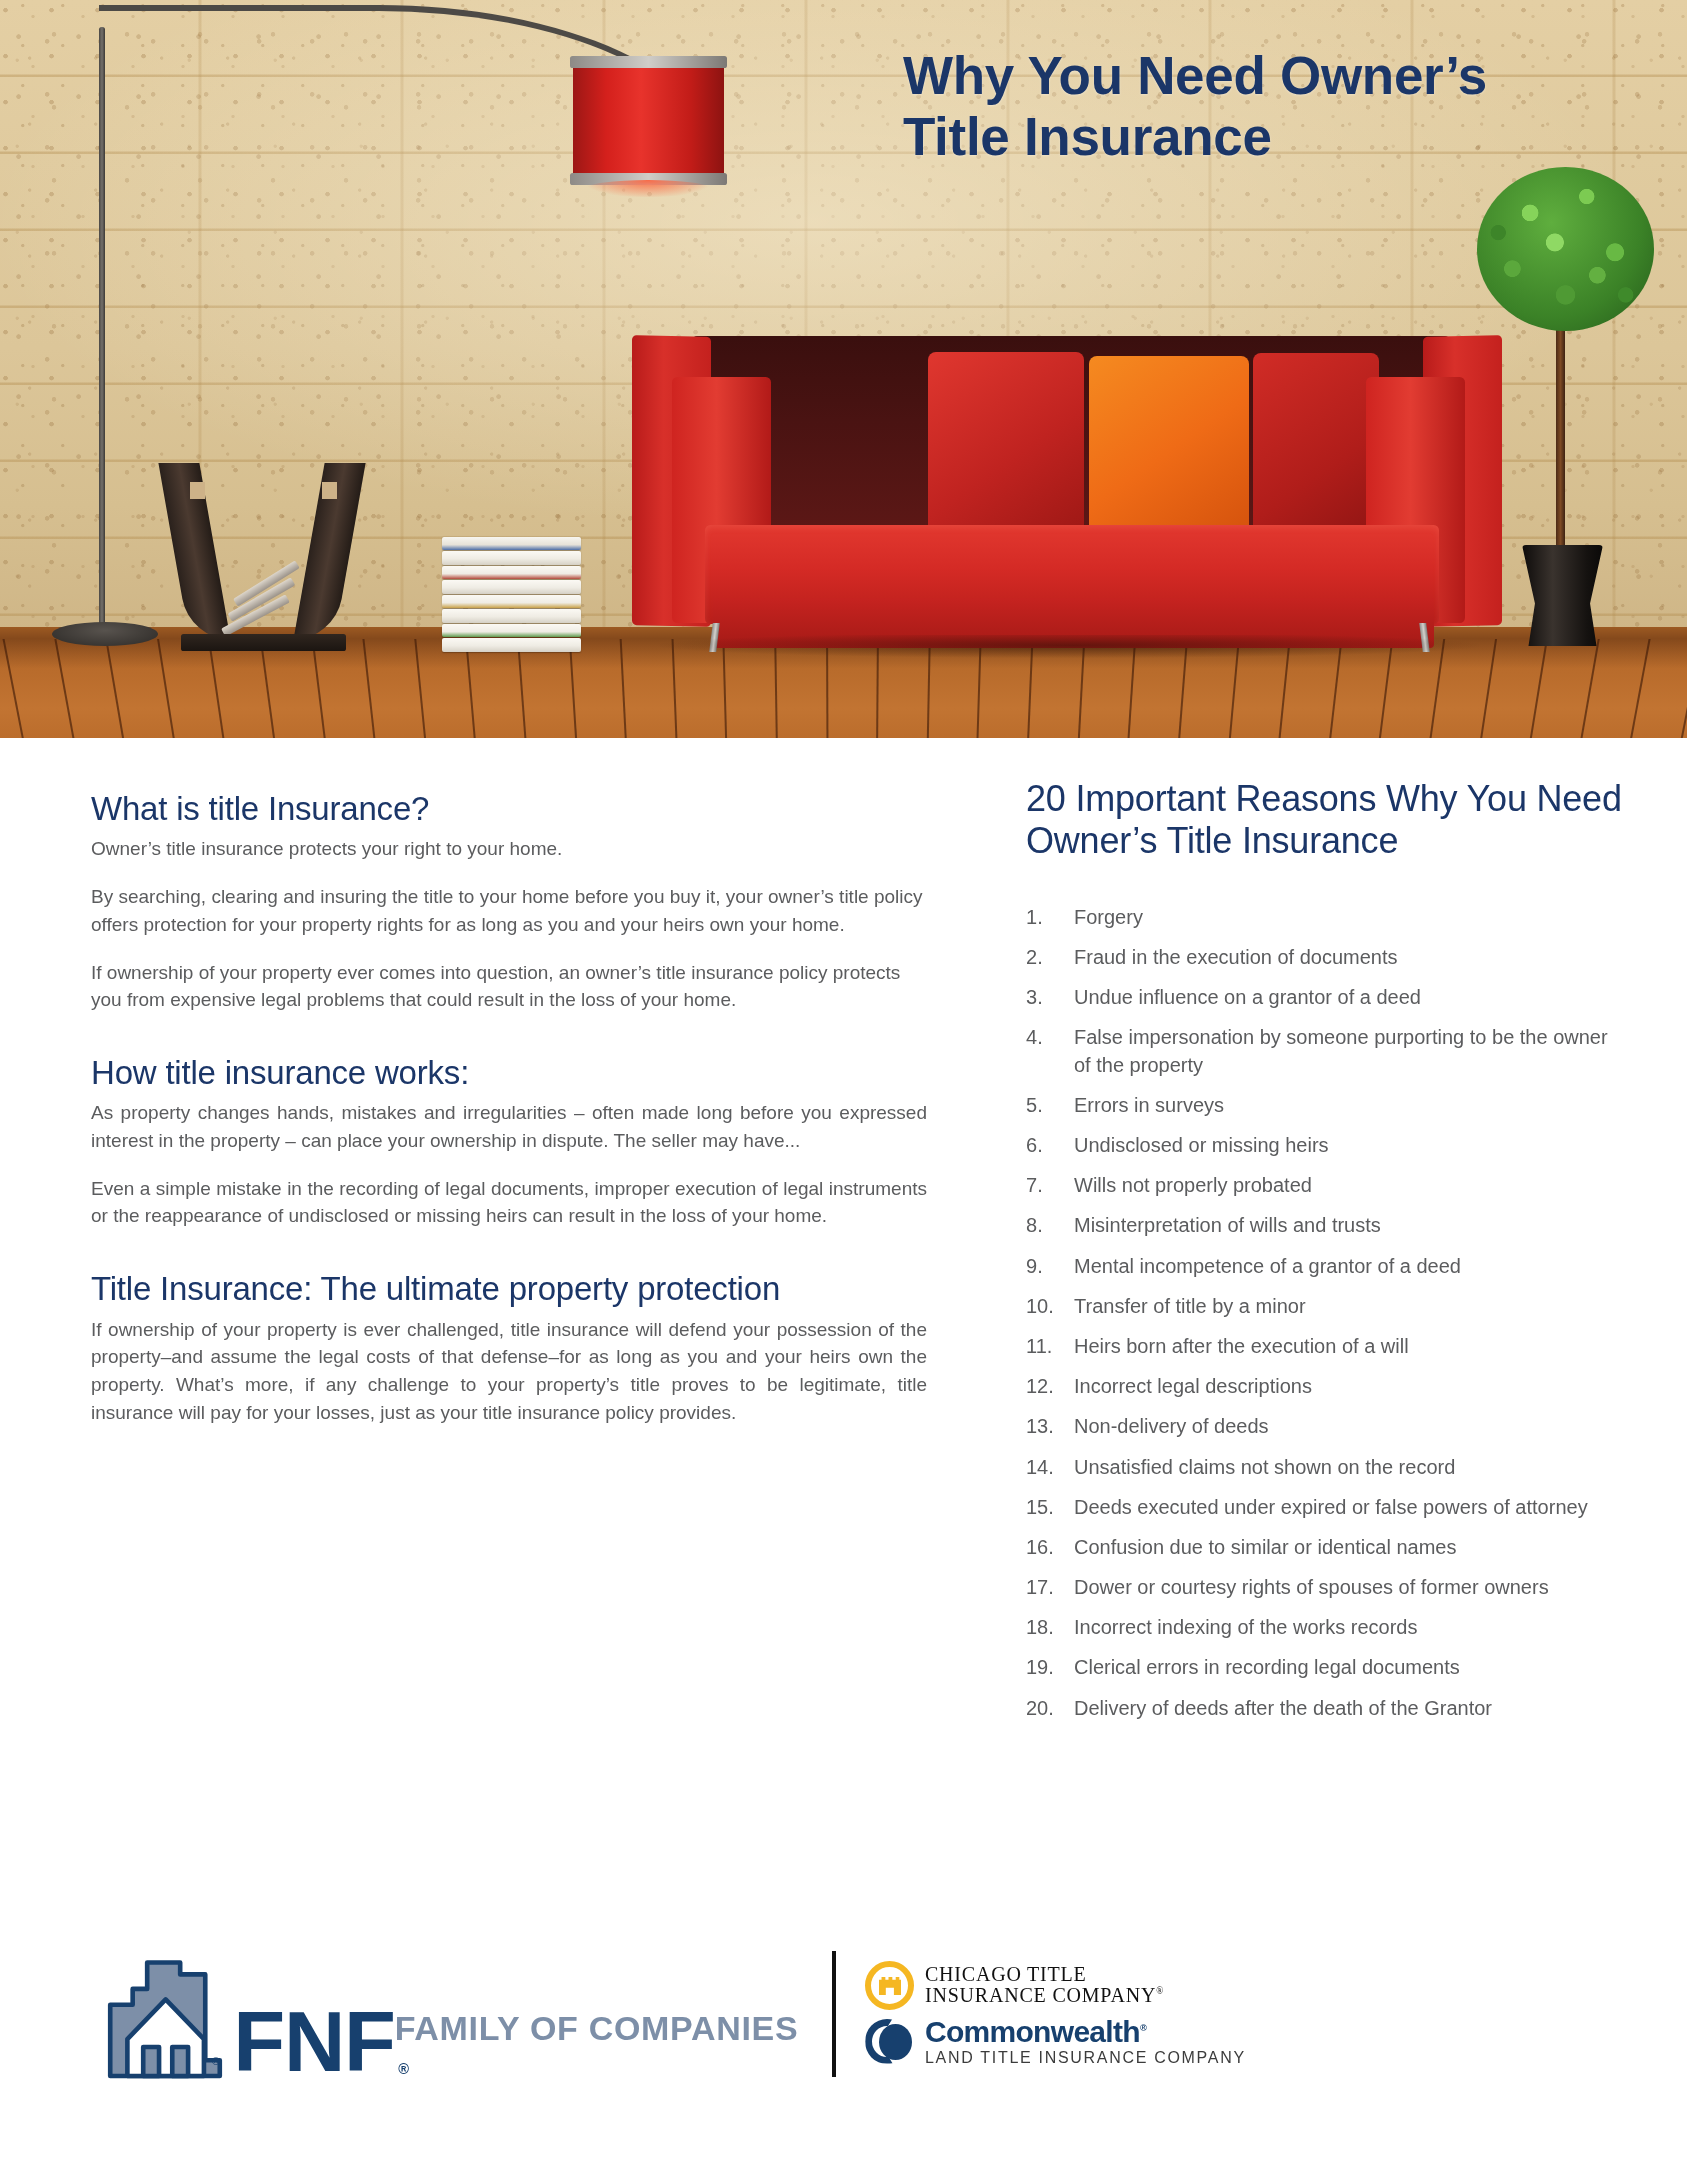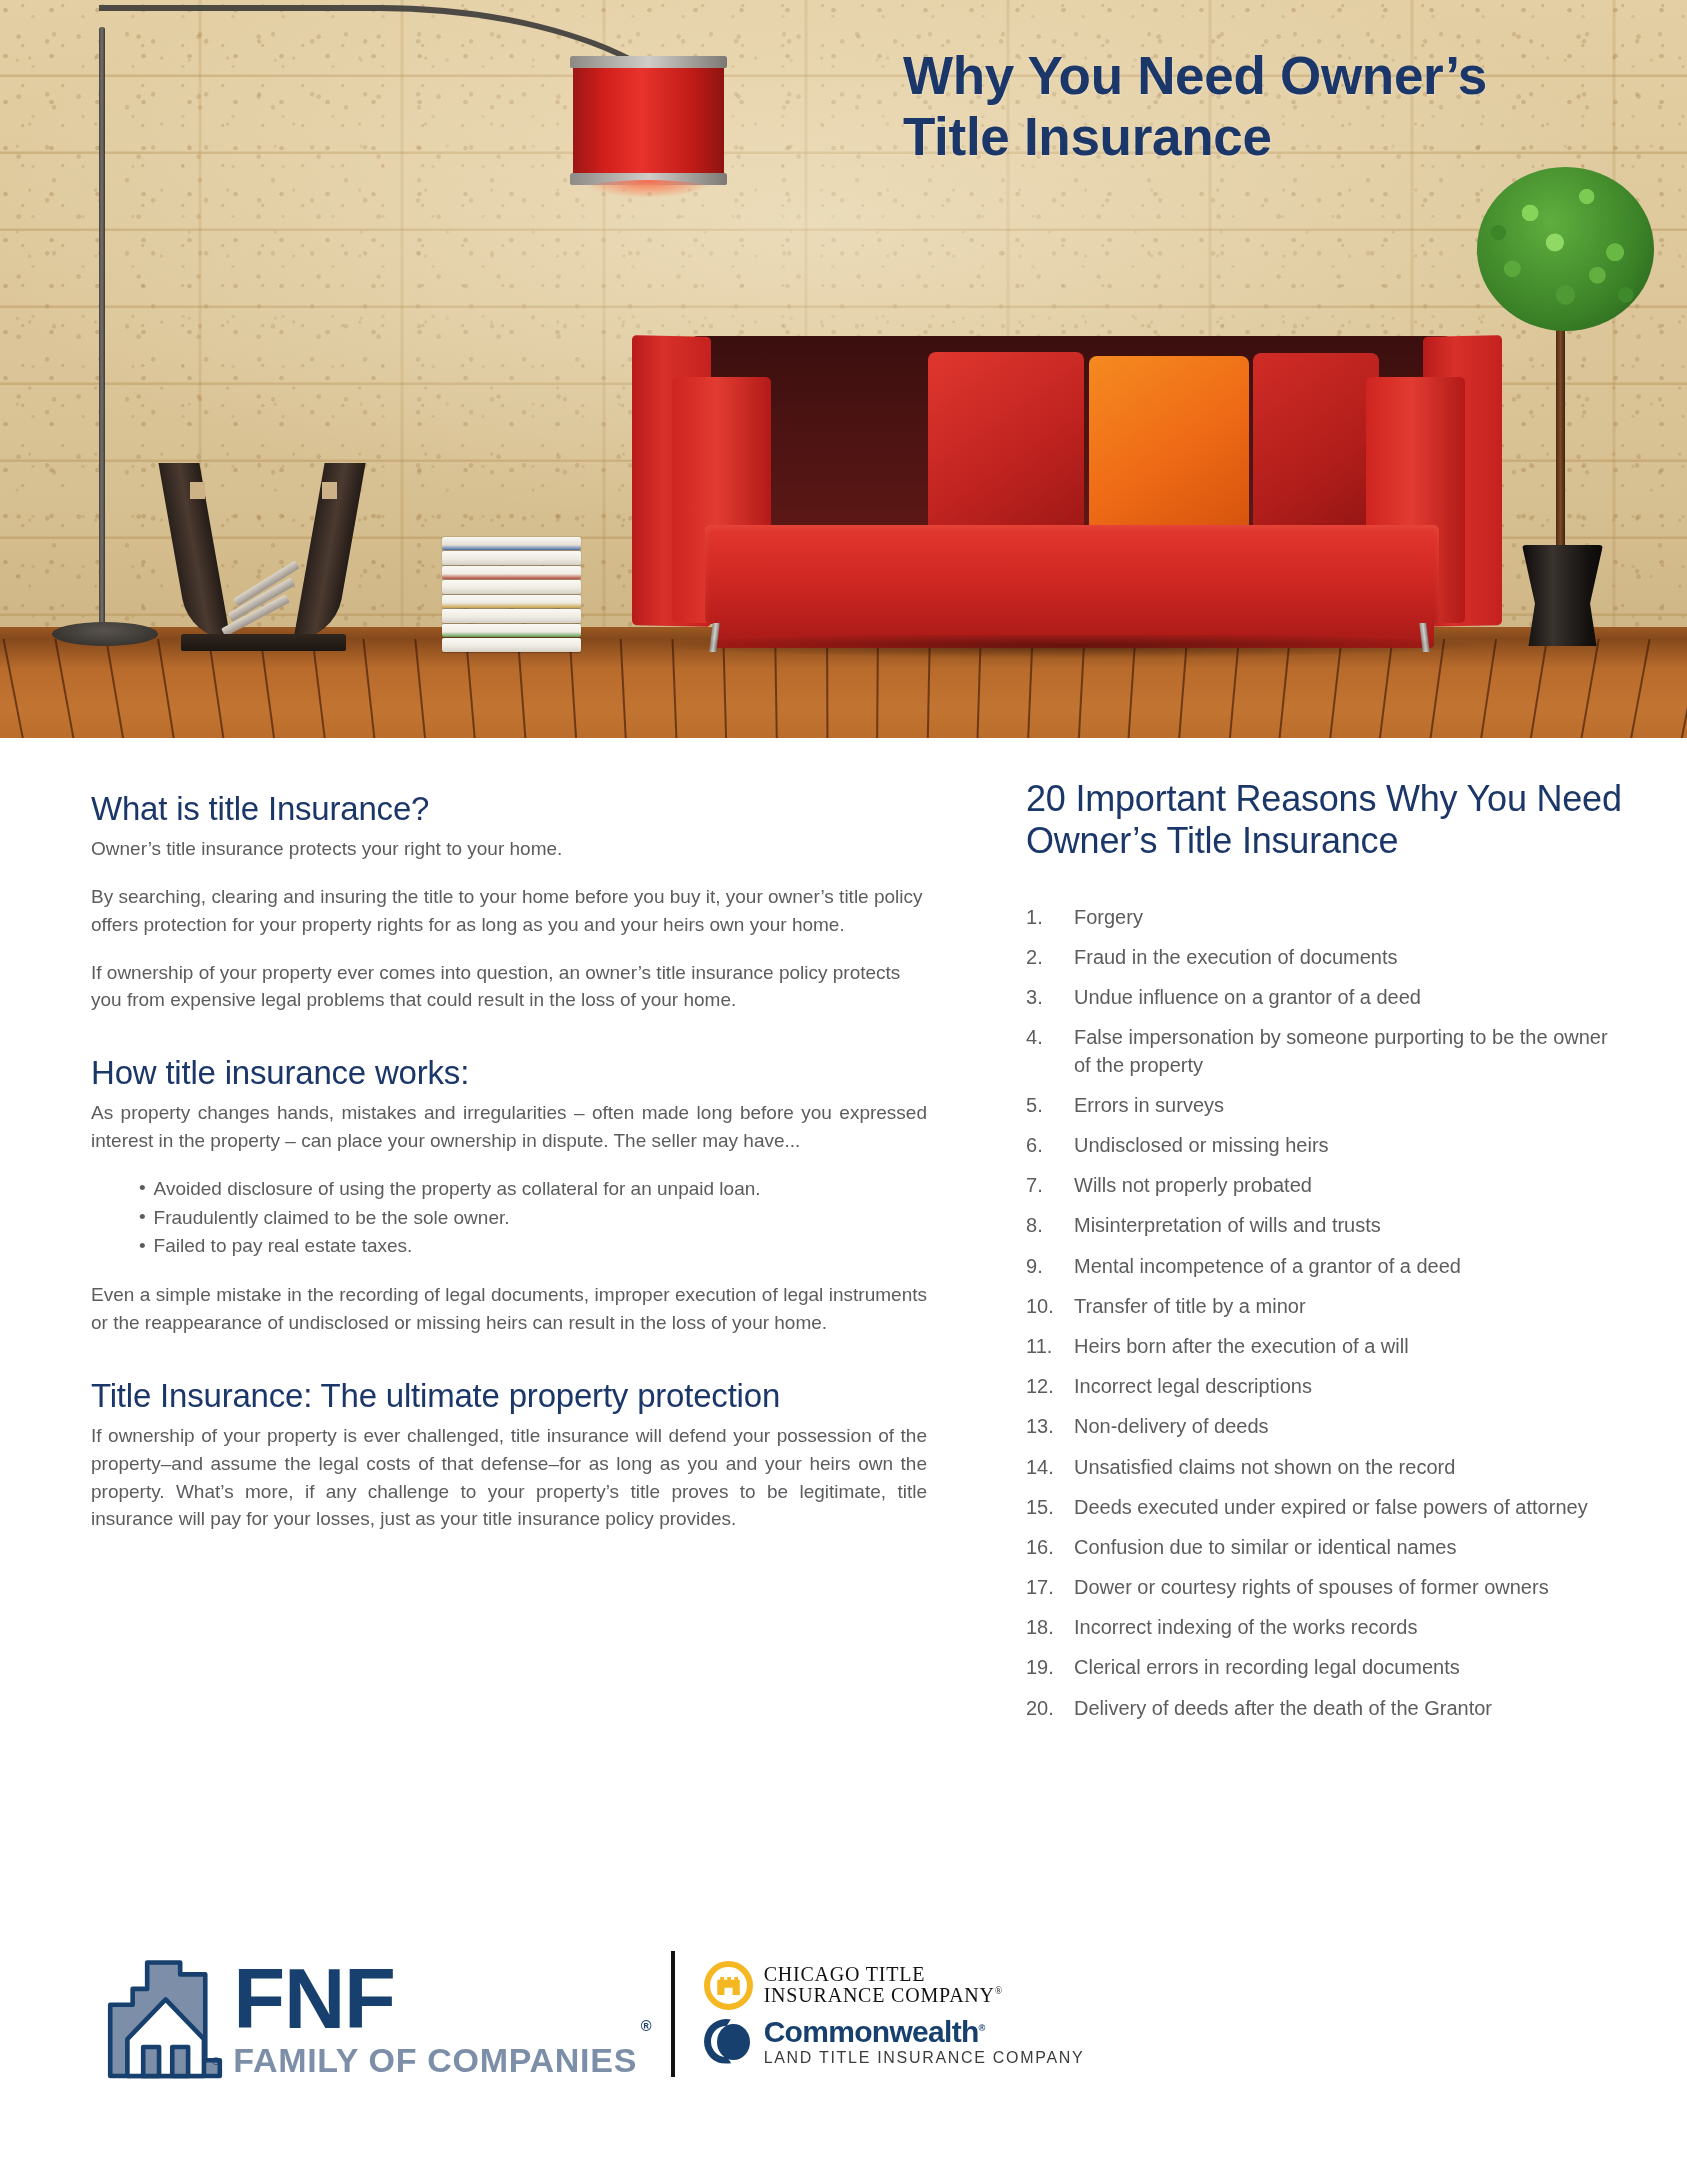--- a/index.html
+++ b/index.html
@@ -402,21 +402,21 @@
 
   
   .footer {
     position: absolute;
     left: 106px; top: 1948px;
     display: flex;
     align-items: center;
   }
   .fnf { display: flex; align-items: flex-end; }
   .fnf-mark { width: 118px; height: 132px; margin-right: 9.3px; position: relative; }
-  .fnf-text { display: flex; flex-direction: column; }
+  .fnf-text { display: flex; flex-direction: row; }
   .fnf-word {
     font-family: "Liberation Sans", sans-serif;
     font-weight: bold;
     font-size: 85px;
     line-height: .88;
     color: #17406e;
     letter-spacing: -1.3px;
     position: relative;
   }
   .fnf-reg {
@@ -628,25 +628,20 @@
 
   <div class="col-left">
 
     <h2 class="sec">What is title Insurance?</h2>
     <p class="body">Owner’s title insurance protects your right to your home.</p>
     <p class="body">By searching, clearing and insuring the title to your home before you buy it, your owner’s title policy offers protection for your property rights for as long as you and your heirs own your home.</p>
     <p class="body">If ownership of your property ever comes into question, an owner’s title insurance policy protects you from expensive legal problems that could result in the loss of your home.</p>
 
     <h2 class="sec sp">How title insurance works:</h2>
     <p class="body just">As property changes hands, mistakes and irregularities – often made long before you expressed interest in the property – can place your ownership in dispute. The seller may have...</p>
-    <ul class="bullets">
-      <li>Avoided disclosure of using the property as collateral for an unpaid loan.</li>
-      <li>Fraudulently claimed to be the sole owner.</li>
-      <li>Failed to pay real estate taxes.</li>
-    </ul>
     <p class="body just">Even a simple mistake in the recording of legal documents, improper execution of legal instruments or the reappearance of undisclosed or missing heirs can result in the loss of your home.</p>
 
     <h2 class="sec sp">Title Insurance: The ultimate property protection</h2>
     <p class="body just">If ownership of your property is ever challenged, title insurance will defend your possession of the property–and assume the legal costs of that defense–for as long as you and your heirs own the property. What’s more, if any challenge to your property’s title proves to be legitimate, title insurance will pay for your losses, just as your title insurance policy provides.</p>
   </div>
 
   <div class="col-right">
     <h2 class="right-head">20 Important Reasons Why You Need Owner’s Title Insurance</h2>
     <ol class="reasons" id="reasons-list">
         <li>Forgery</li>

